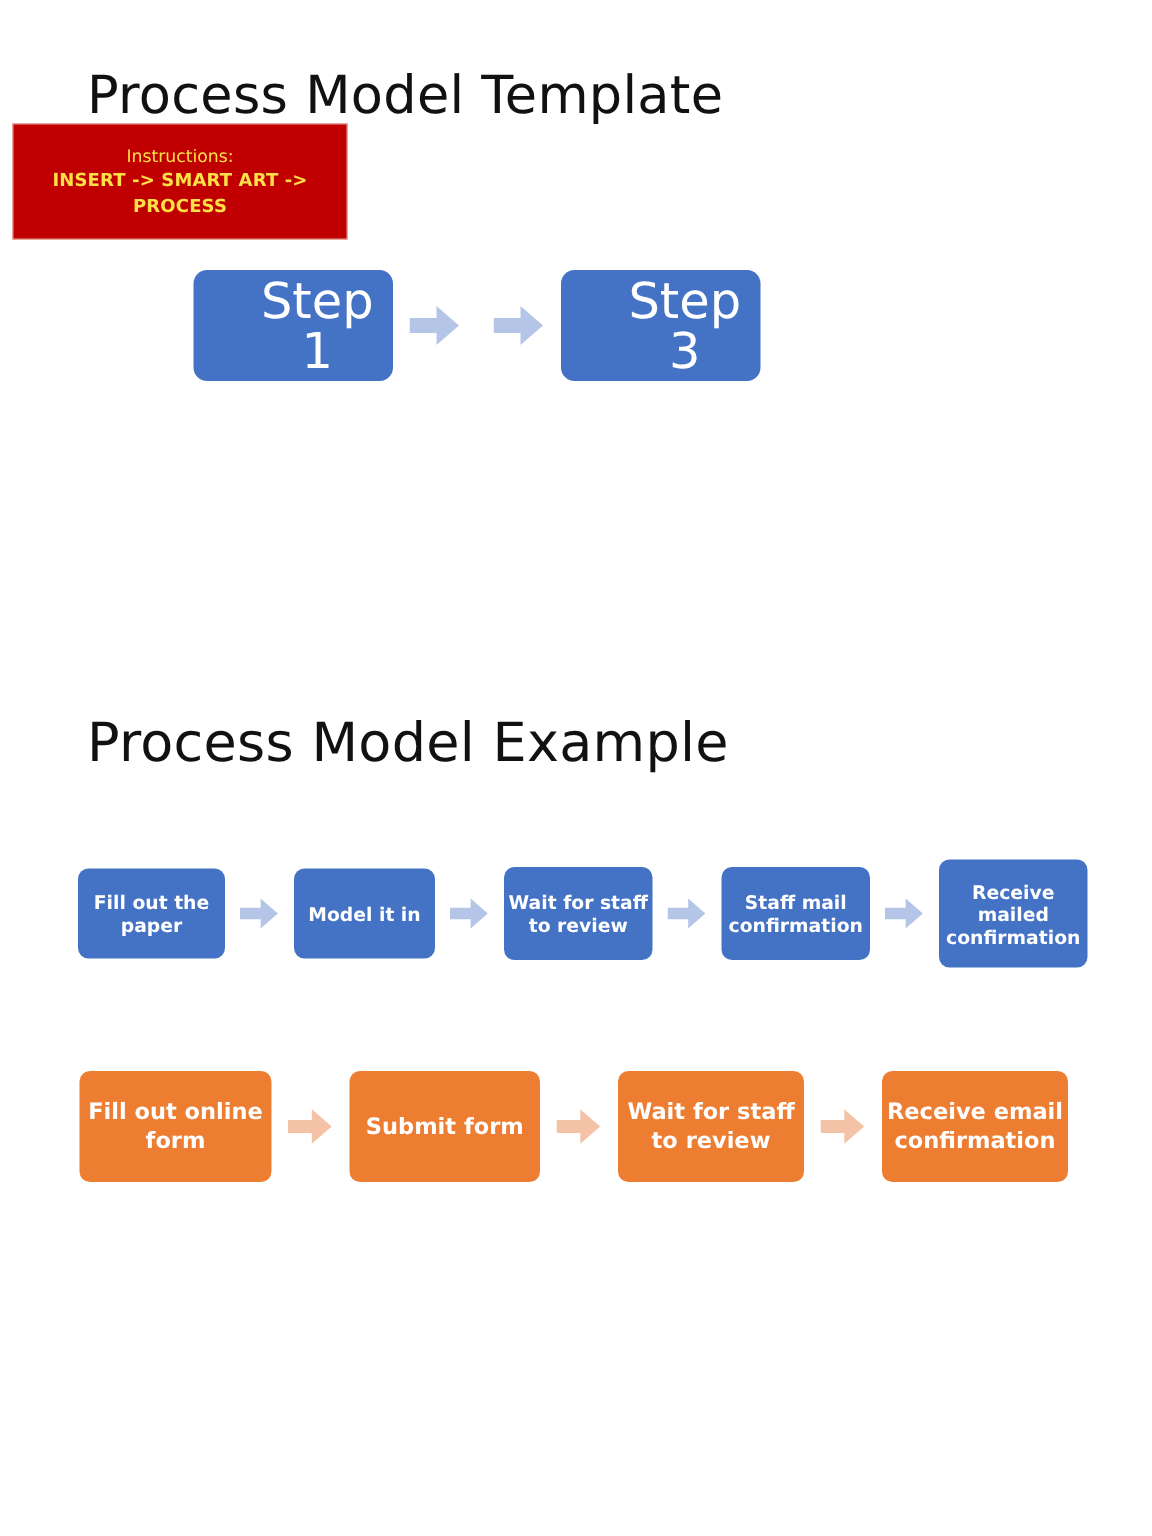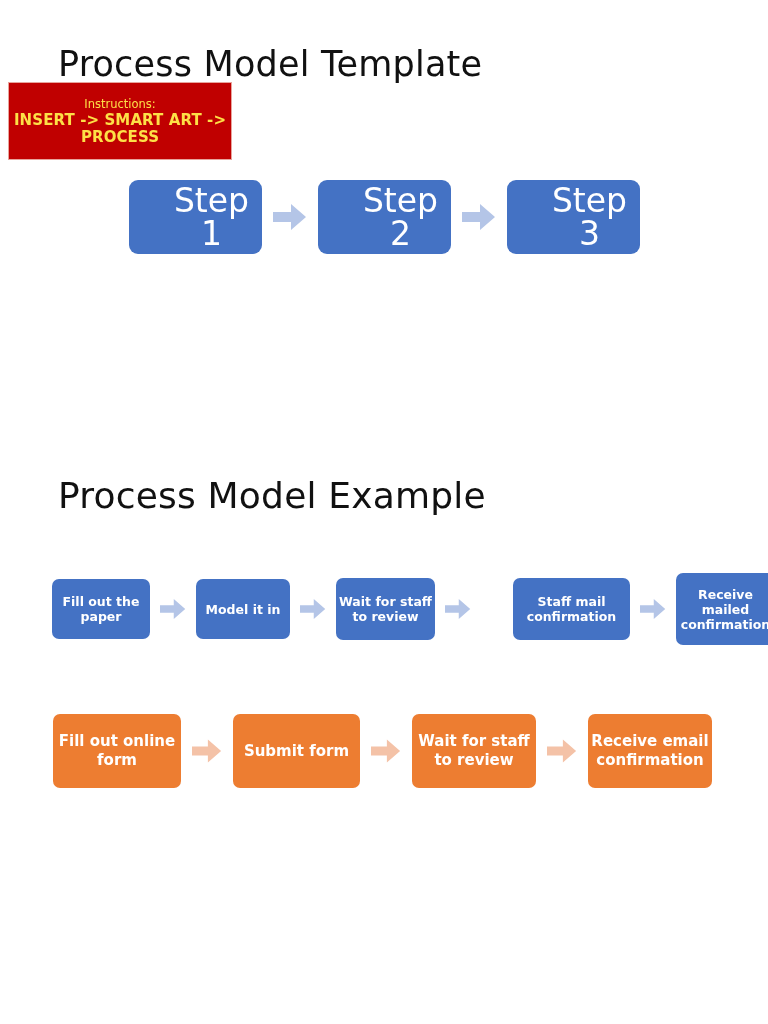--- a/index.html
+++ b/index.html
@@ -61,21 +61,21 @@
     justify-content: center;
     color: #fde047;
     text-align: center;
   }
   .instructions-line1 {
     font-size: 11.5px;
     line-height: 16px;
     font-weight: 400;
   }
   .instructions-line2 {
-    font-size: 15px;
+    font-size: 12px;
     line-height: 17px;
     font-weight: 600;
     letter-spacing: 0.1px;
   }
 
   
   .proc-row {
     position: absolute;
     display: flex;
     align-items: center;
@@ -118,21 +118,21 @@
   }
   #row-example-blue .proc-box {
     background: #4472C4;
     font-size: 12.5px;
     font-weight: 700;
     line-height: 15px;
   }
   #row-example-blue .box-0 { width: 98px; height: 60px; }
   #row-example-blue .box-1 { width: 94px; height: 60px; }
   #row-example-blue .box-2 { width: 99px; height: 62px; }
-  #row-example-blue .box-3 { width: 117px; height: 62px; margin-left: 32px; }
+  #row-example-blue .box-3 { width: 99px; height: 62px; }
   #row-example-blue .box-4 { width: 99px; height: 72px; }
 
   
   #row-example-orange {
     left: 53px;
     top: 709px;
     height: 84px;
   }
   #row-example-orange .proc-box {
     background: #ED7D31;
@@ -170,21 +170,20 @@
   <div class="proc-row" id="row-template">
 
     <div class="proc-box box-0">Step 1</div>
 
     <span class="arrow-wrap">
       <svg class="proc-arrow" width="34" height="30" viewBox="0 0 34 30" aria-hidden="true">
         <path d="M0 10 H18 V2 L33 15 L18 28 V20 H0 Z" fill="#B4C5E7"></path>
       </svg>
     </span>
 
-    <div class="proc-box box-1">Step 2</div>
 
     <span class="arrow-wrap">
       <svg class="proc-arrow" width="34" height="30" viewBox="0 0 34 30" aria-hidden="true">
         <path d="M0 10 H18 V2 L33 15 L18 28 V20 H0 Z" fill="#B4C5E7"></path>
       </svg>
     </span>
 
     <div class="proc-box box-2">Step 3</div>
   </div>
 

